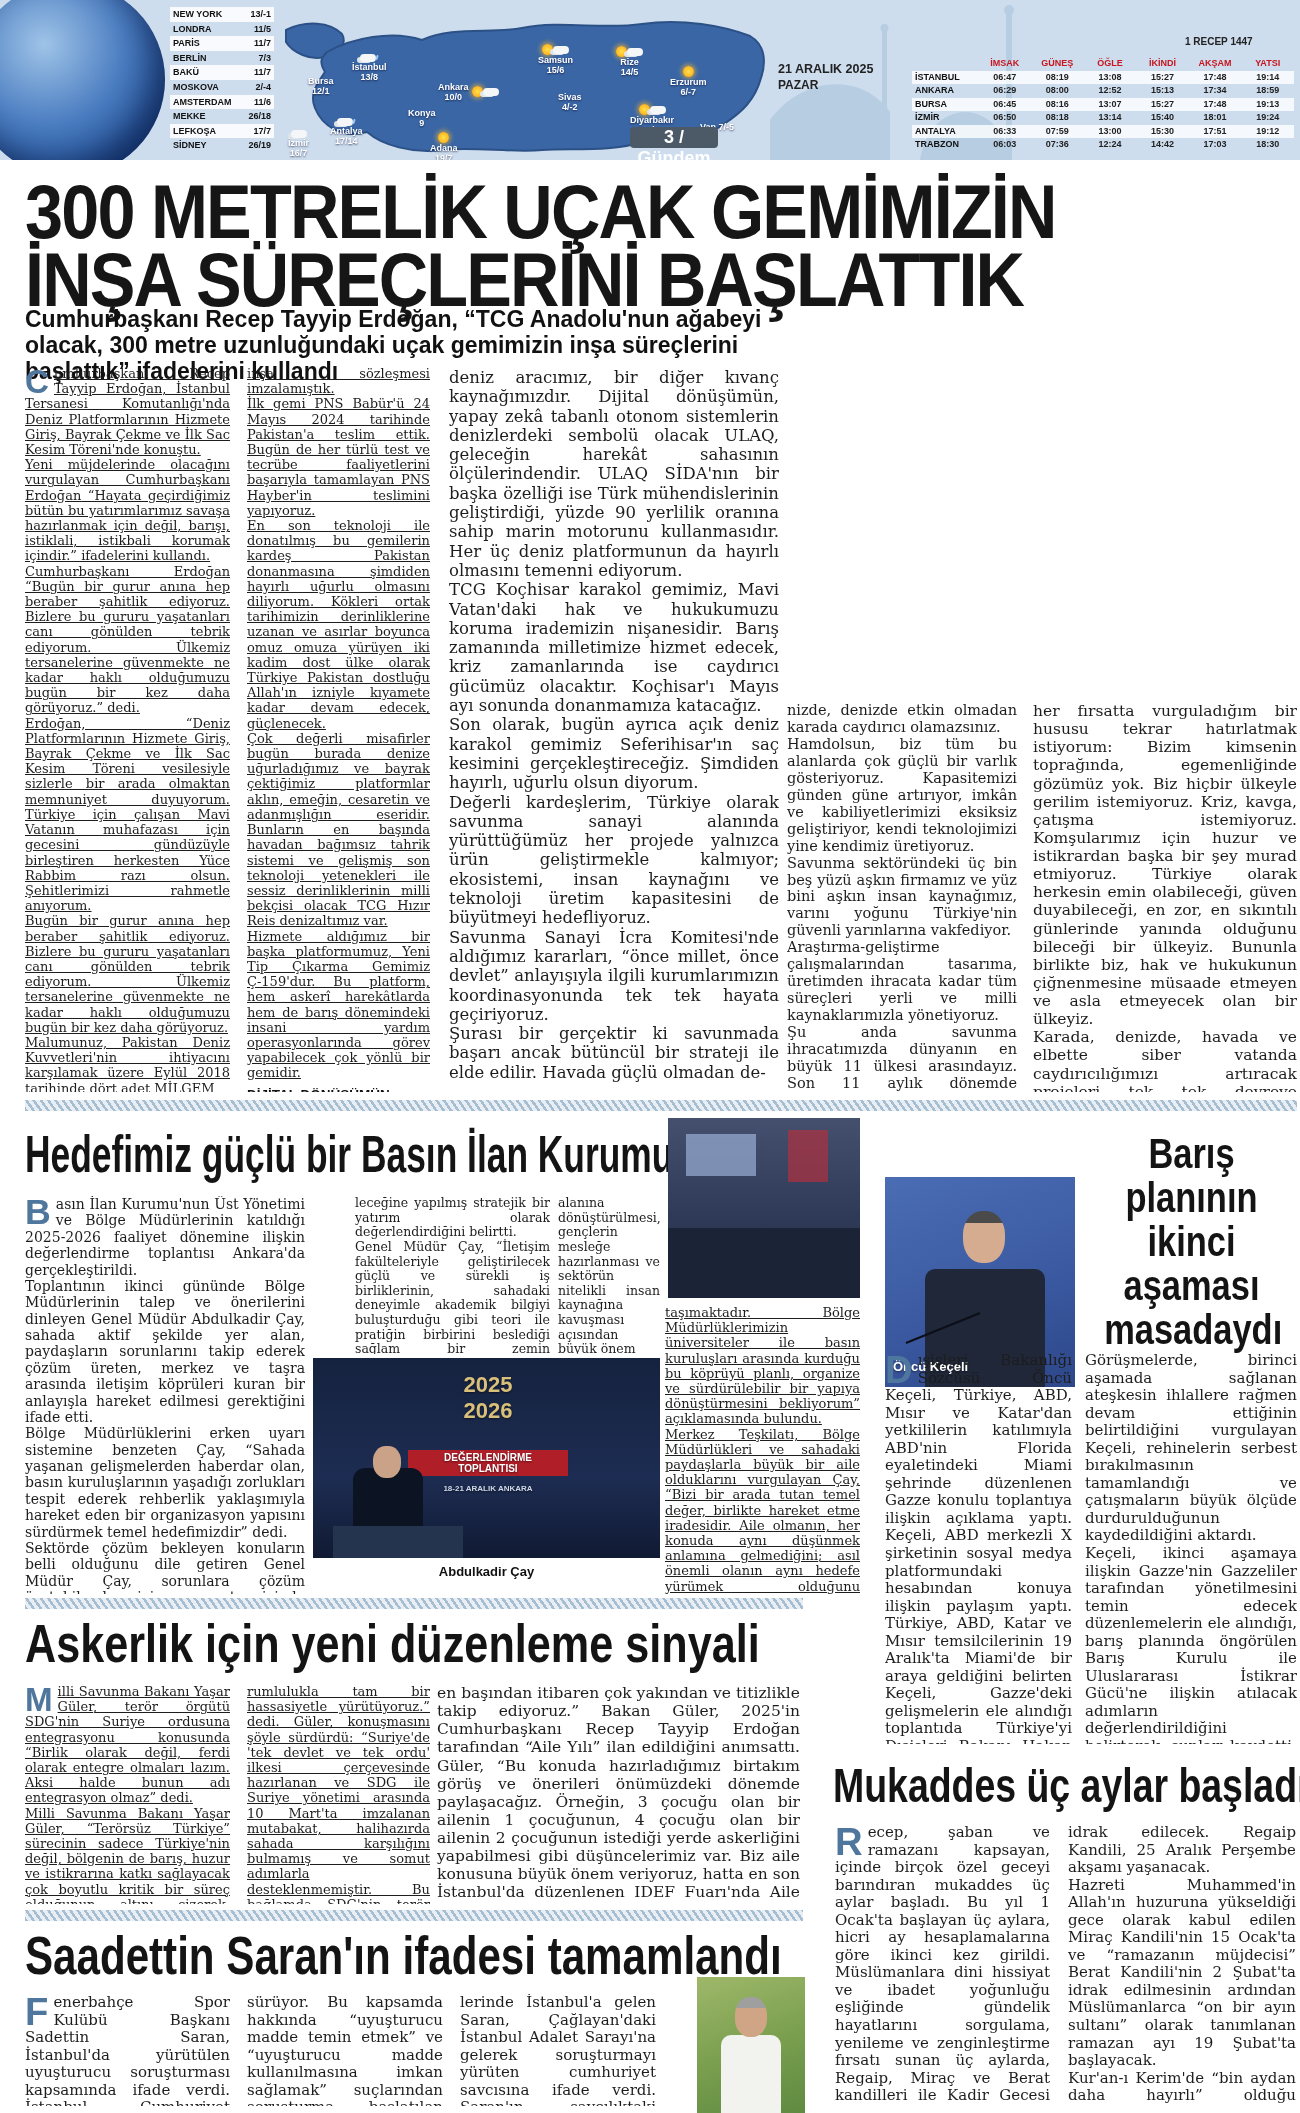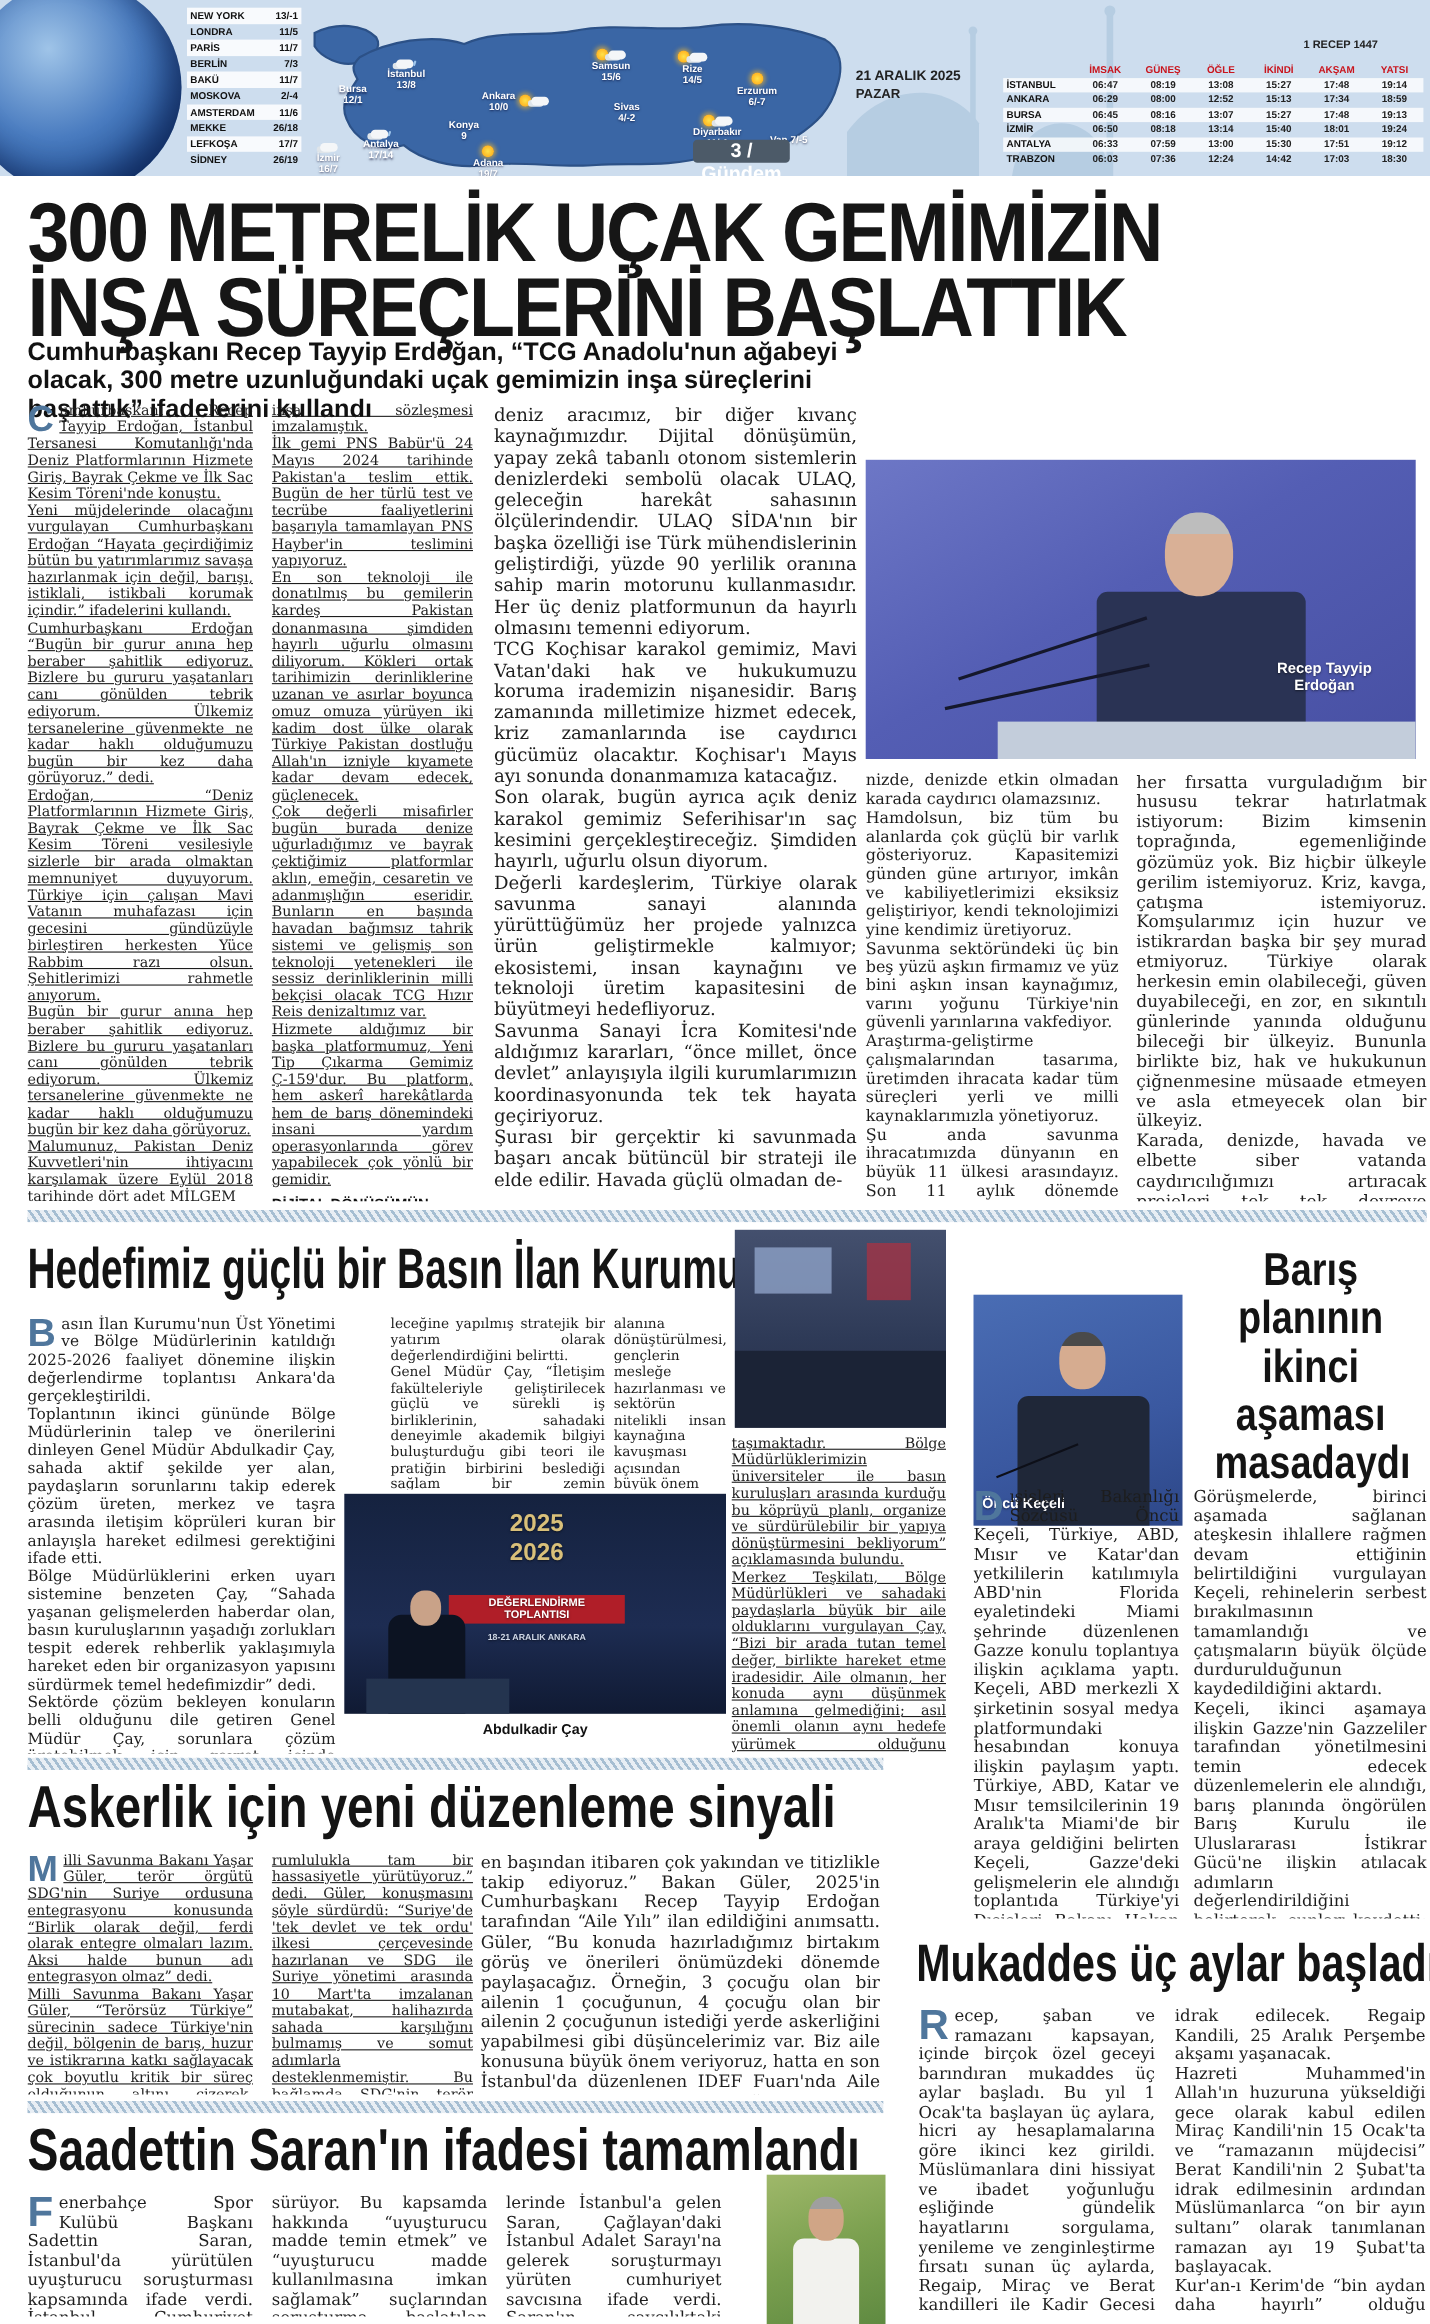--- a/index.html
+++ b/index.html
@@ -244,31 +244,20 @@
 ULAQ</div>
 
   </div>
   <div class="abs col f165" style="left:449px;top:368px;width:330px;height:724px">deniz aracımız, bir diğer kıvanç kaynağımızdır. Dijital dönüşümün, yapay zekâ tabanlı otonom sistemlerin denizlerdeki sembolü olacak ULAQ, geleceğin harekât sahasının ölçülerindendir. ULAQ SİDA'nın bir başka özelliği ise Türk mühendislerinin geliştirdiği, yüzde 90 yerlilik oranına sahip marin motorunu kullanmasıdır. Her üç deniz platformunun da hayırlı olmasını temenni ediyorum.
 TCG Koçhisar karakol gemimiz, Mavi Vatan'daki hak ve hukukumuzu koruma irademizin nişanesidir. Barış zamanında milletimize hizmet edecek, kriz zamanlarında ise caydırıcı gücümüz olacaktır. Koçhisar'ı Mayıs ayı sonunda donanmamıza katacağız.
 Son olarak, bugün ayrıca açık deniz karakol gemimiz Seferihisar'ın saç kesimini gerçekleştireceğiz. Şimdiden hayırlı, uğurlu olsun diyorum.
 Değerli kardeşlerim, Türkiye olarak savunma sanayi alanında yürüttüğümüz her projede yalnızca ürün geliştirmekle kalmıyor; ekosistemi, insan kaynağını ve teknoloji üretim kapasitesini de büyütmeyi hedefliyoruz.
 Savunma Sanayi İcra Komitesi'nde aldığımız kararları, “önce millet, önce devlet” anlayışıyla ilgili kurumlarımızın koordinasyonunda tek tek hayata geçiriyoruz.
 Şurası bir gerçektir ki savunmada başarı ancak bütüncül bir strateji ile elde edilir. Havada güçlü olmadan de-</div>
 
-  <div class="abs photo" id="ph-erd" style="left:787px;top:418px;width:500px;height:272px">
-    <div class="sil" style="left:210px;top:120px;width:190px;height:160px;background:#2a3354"></div>
-    <div class="abs" style="left:272px;top:48px;width:62px;height:76px;border-radius:46%;background:linear-gradient(180deg,#bdbdbd 0 26%,#d9b096 26% 100%)"></div>
-    <div class="abs" style="left:80px;top:170px;width:180px;height:3px;background:#15182c;transform:rotate(-18deg)"></div>
-    <div class="abs" style="left:70px;top:205px;width:190px;height:3px;background:#15182c;transform:rotate(-12deg)"></div>
-    <div class="abs" style="left:120px;top:238px;width:380px;height:34px;background:#c3cddb"></div>
-    <div class="cap-onphoto" style="left:352px;top:182px;width:130px;font-size:13.5px">
-      <div>Recep Tayyip</div>
-        <div>Erdoğan</div>
-    </div>
-  </div>
 
   <div class="abs col f145" style="left:787px;top:702px;width:230px;height:390px">nizde, denizde etkin olmadan karada caydırıcı olamazsınız.
 Hamdolsun, biz tüm bu alanlarda çok güçlü bir varlık gösteriyoruz. Kapasitemizi günden güne artırıyor, imkân ve kabiliyetlerimizi eksiksiz geliştiriyor, kendi teknolojimizi yine kendimiz üretiyoruz.
 Savunma sektöründeki üç bin beş yüzü aşkın firmamız ve yüz bini aşkın insan kaynağımız, varını yoğunu Türkiye'nin güvenli yarınlarına vakfediyor.
 Araştırma-geliştirme çalışmalarından tasarıma, üretimden ihracata kadar tüm süreçleri yerli ve milli kaynaklarımızla yönetiyoruz.
 Şu anda savunma ihracatımızda dünyanın en büyük 11 ülkesi arasındayız. Son 11 aylık dönemde savunma ve havacılık ihracatımız, geçen yılın aynı dönemine göre yüzde 30 artarak 7 milyar 445 milyon dolara ulaştı. Burada</div>
   <div class="abs col f155" style="left:1033px;top:702px;width:264px;height:390px">her fırsatta vurguladığım bir hususu tekrar hatırlatmak istiyorum: Bizim kimsenin toprağında, egemenliğinde gözümüz yok. Biz hiçbir ülkeyle gerilim istemiyoruz. Kriz, kavga, çatışma istemiyoruz. Komşularımız için huzur ve istikrardan başka bir şey murad etmiyoruz. Türkiye olarak herkesin emin olabileceği, güven duyabileceği, en zor, en sıkıntılı günlerinde yanında olduğunu bileceği bir ülkeyiz. Bununla birlikte biz, hak ve hukukunun çiğnenmesine müsaade etmeyen ve asla etmeyecek olan bir ülkeyiz.
 Karada, denizde, havada ve elbette siber vatanda caydırıcılığımızı artıracak projeleri tek tek devreye alacağız.
 Bugün burada bütün bu yatırımlarımızı savaşa hazırlanmak için değil, barışı, istiklali, istikbali korumak içindir. Rabbim yar ve yardımcımız olsun diyorum.” dedi.</div>
 

